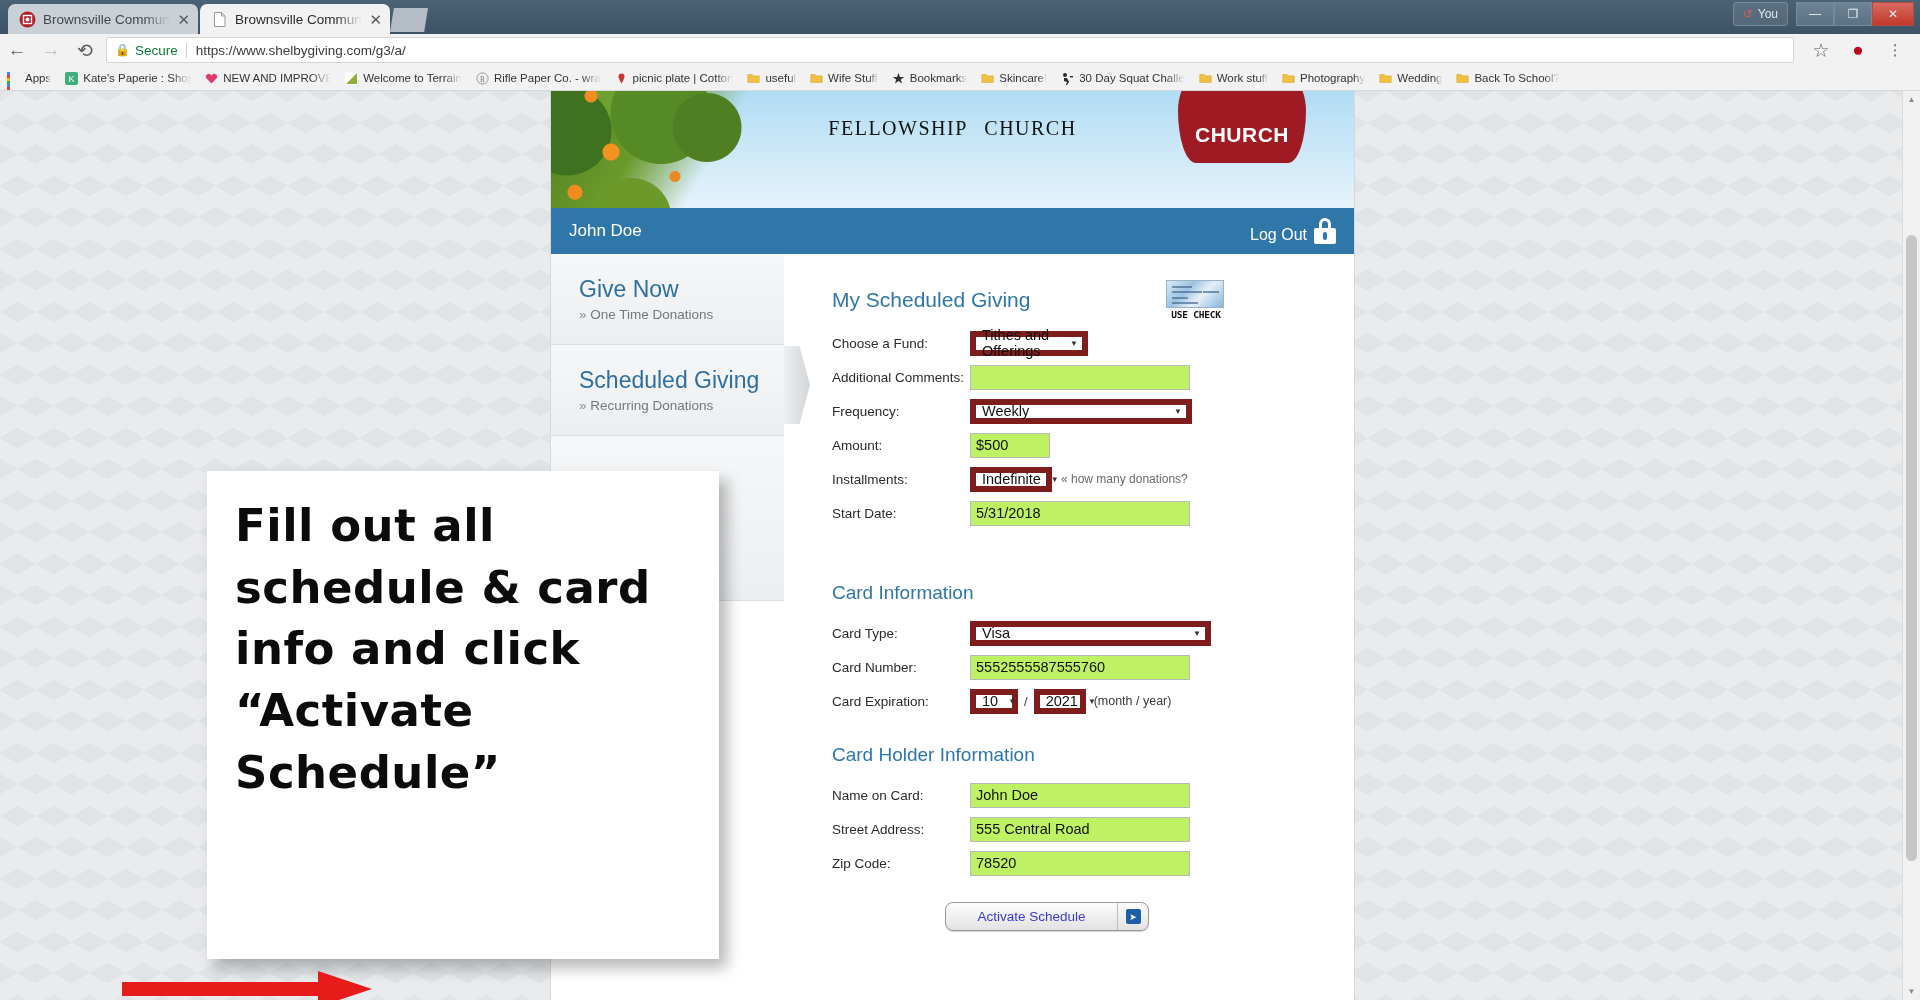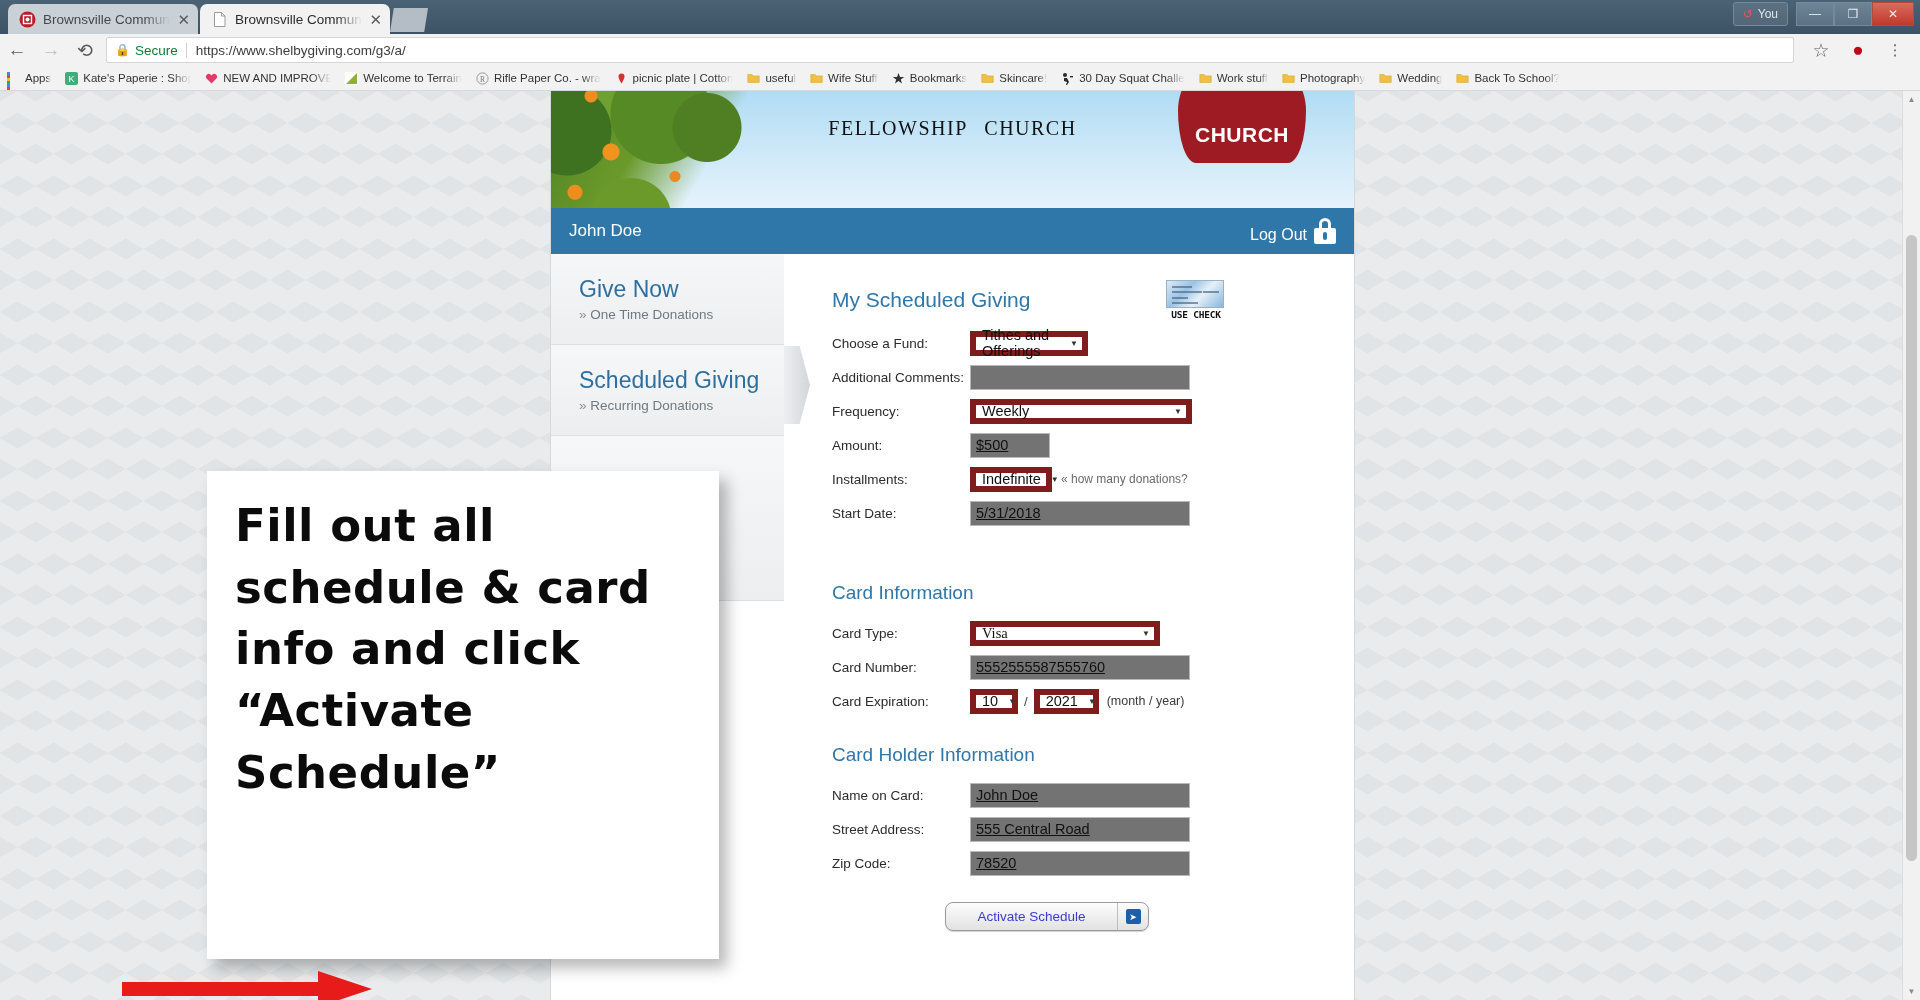--- a/index.html
+++ b/index.html
@@ -153,22 +153,22 @@
   .usecheck{position:absolute;left:356px;top:26px;width:60px;text-align:center;}
   .usecheck .chk{width:58px;height:28px;
     background:linear-gradient(135deg,#dce9f5 0%,#9cc3e4 35%,#e7f0f8 60%,#87b7de 100%);
     border:1px solid #9ab2c6;box-sizing:border-box;position:relative;overflow:hidden;}
   .usecheck .chk .ln{position:absolute;left:5px;height:2px;background:#4a6e8e;opacity:.7;}
   .usecheck .lbl{font-family:"DejaVu Sans Mono",monospace;font-size:9.5px;font-weight:bold;color:#111;
     letter-spacing:-.2px;margin-top:1px;}
 
   .frow{display:flex;align-items:center;margin:0 0 8px 22px;min-height:26px;}
   .flabel{width:138px;flex:0 0 138px;font-size:13.5px;color:#2b2b2b;}
-  .fin{height:25px;border:1px solid #b9b9b9;background:#737373;box-sizing:border-box;
-    font-size:14.5px;color:#111;display:flex;align-items:center;padding:0 5px;text-decoration:underline;}
+  .fin{height:25px;border:1px solid #b9b9b9;background:#bef264;box-sizing:border-box;
+    font-size:14.5px;color:#111;display:flex;align-items:center;padding:0 5px;}
   .fsel{height:25px;border:6px solid #7f1d1d;background:#fff;box-sizing:border-box;
     font-size:14.5px;color:#111;display:flex;align-items:center;justify-content:space-between;
     padding:0 4px 0 6px;}
   .fsel .cv{font-size:8px;color:#333;margin-left:10px;}
   .hint{font-size:12px;color:#6a6a6a;margin-left:9px;white-space:nowrap;}
   .paren{font-size:12.5px;color:#3a3a3a;margin-left:8px;}
   .slash{margin:0 6px;color:#444;font-size:13px;}
 
   .btnrow{margin:26px 0 0 135px;}
   .actbtn{
@@ -492,41 +492,41 @@
             <span class="flabel">Start Date:</span>
             <span class="fin" style="width:220px;">
               <span>5/31/2018</span>
             </span>
           </div>
 
           <h2 class="sect2" style="margin-top:56px;">Card Information</h2>
 
           <div class="frow">
             <span class="flabel">Card Type:</span>
-            <span class="fsel" style="width:190px;font-family:Liberation Serif, serif;">
+            <span class="fsel" style="width:241px;">
               <span>Visa</span>
               <span class="cv">▼</span>
             </span>
           </div>
 
           <div class="frow">
             <span class="flabel">Card Number:</span>
             <span class="fin" style="width:220px;">
               <span>5552555587555760</span>
             </span>
           </div>
 
           <div class="frow">
             <span class="flabel">Card Expiration:</span>
             <span class="fsel" style="width:48px;">
               <span>10</span>
               <span class="cv">▼</span>
             </span>
             <span class="slash">/</span>
-            <span class="fsel" style="width:65px;">
+            <span class="fsel" style="width:52px;">
               <span>2021</span>
               <span class="cv">▼</span>
             </span>
             <span class="paren">(month / year)</span>
           </div>
 
           <h2 class="sect2" style="margin-top:30px;">Card Holder Information</h2>
 
           <div class="frow">
             <span class="flabel">Name on Card:</span>

